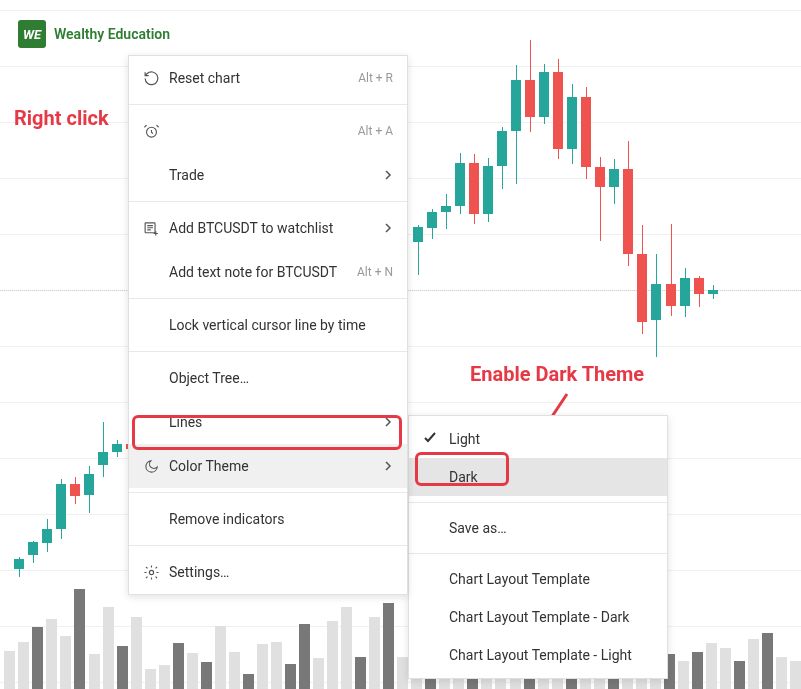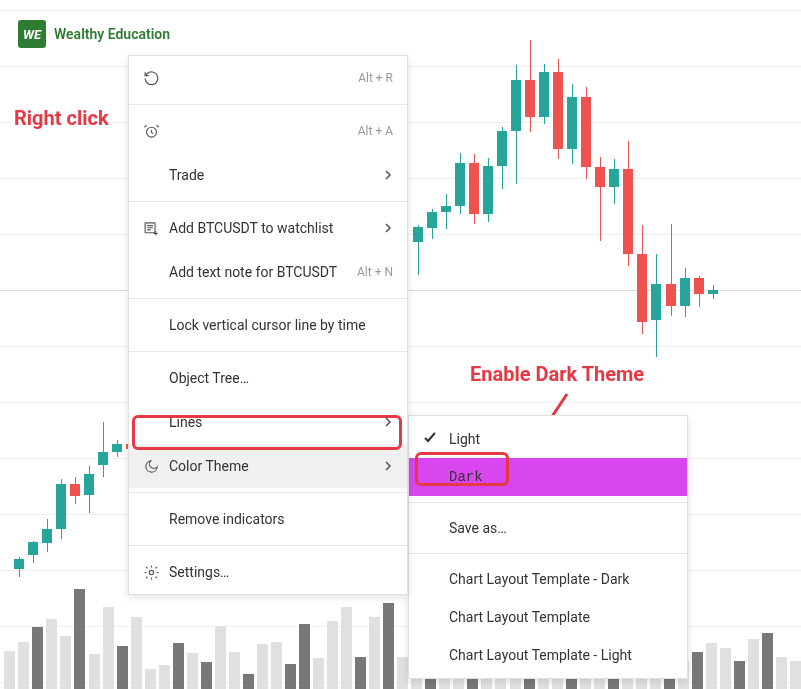--- a/index.html
+++ b/index.html
@@ -214,40 +214,39 @@
       left: 415px;
       width: 94px;
       height: 34px;
     }
     
     
     .submenu {
       position: absolute;
       top: 415px;
       left: 408px;
-      width: 280px;
+      width: 260px;
       background: #fff;
       border: 1px solid #e0e0e0;
       box-shadow: 0 2px 8px rgba(0,0,0,0.12);
       z-index: 40;
       font-size: 14px;
       color: #333;
       padding: 4px 0;
     }
     .submenu-item {
       display: flex;
       align-items: center;
       padding: 0 18px 0 40px;
       height: 38px;
       cursor: pointer;
       position: relative;
     }
     .submenu-item.selected {
-      background: #d946ef;
-      font-family: Liberation Mono, monospace;
+      background: #e5e5e5;
     }
     .submenu-item .check {
       position: absolute;
       left: 14px;
       font-weight: bold;
     }
     .submenu-divider {
       height: 1px;
       background: #e8e8e8;
       margin: 6px 0;
@@ -463,20 +462,21 @@
   </div>
 
 <div class="context-menu">
   <div class="menu-item">
     <span class="menu-icon">
       <svg width="17" height="17" viewBox="0 0 24 24" fill="none" stroke="#555" stroke-width="1.7">
           <path d="M3 12a9 9 0 1 0 3-7L3 8"></path>
           <path d="M3 3v5h5"></path>
         </svg>
     </span>
+    <span class="menu-label">Reset chart</span>
     <span class="menu-shortcut">Alt + R</span>
   </div>
   <div class="menu-divider"></div>
   <div class="menu-item">
     <span class="menu-icon">
       <svg width="17" height="17" viewBox="0 0 24 24" fill="none" stroke="#555" stroke-width="1.6">
           <circle cx="12" cy="13" r="7"></circle>
           <path d="M12 10v3l2 2"></path>
           <path d="M5 3L2 6M19 3l3 3"></path>
         </svg>
@@ -573,24 +573,24 @@
   </div>
   <div class="submenu-item selected">
     <span>Dark</span>
   </div>
   <div class="submenu-divider"></div>
   <div class="submenu-item">
     <span>Save as…</span>
   </div>
   <div class="submenu-divider"></div>
   <div class="submenu-item">
+    <span>Chart Layout Template</span>
+  </div>
+  <div class="submenu-item">
     <span>Chart Layout Template - Dark</span>
-  </div>
-  <div class="submenu-item">
-    <span>Chart Layout Template</span>
   </div>
   <div class="submenu-item">
     <span>Chart Layout Template - Light</span>
   </div>
 </div>
 
 <div class="red-box red-box-colortheme"></div>
 <div class="red-box red-box-dark"></div>
 
 </body></html>

